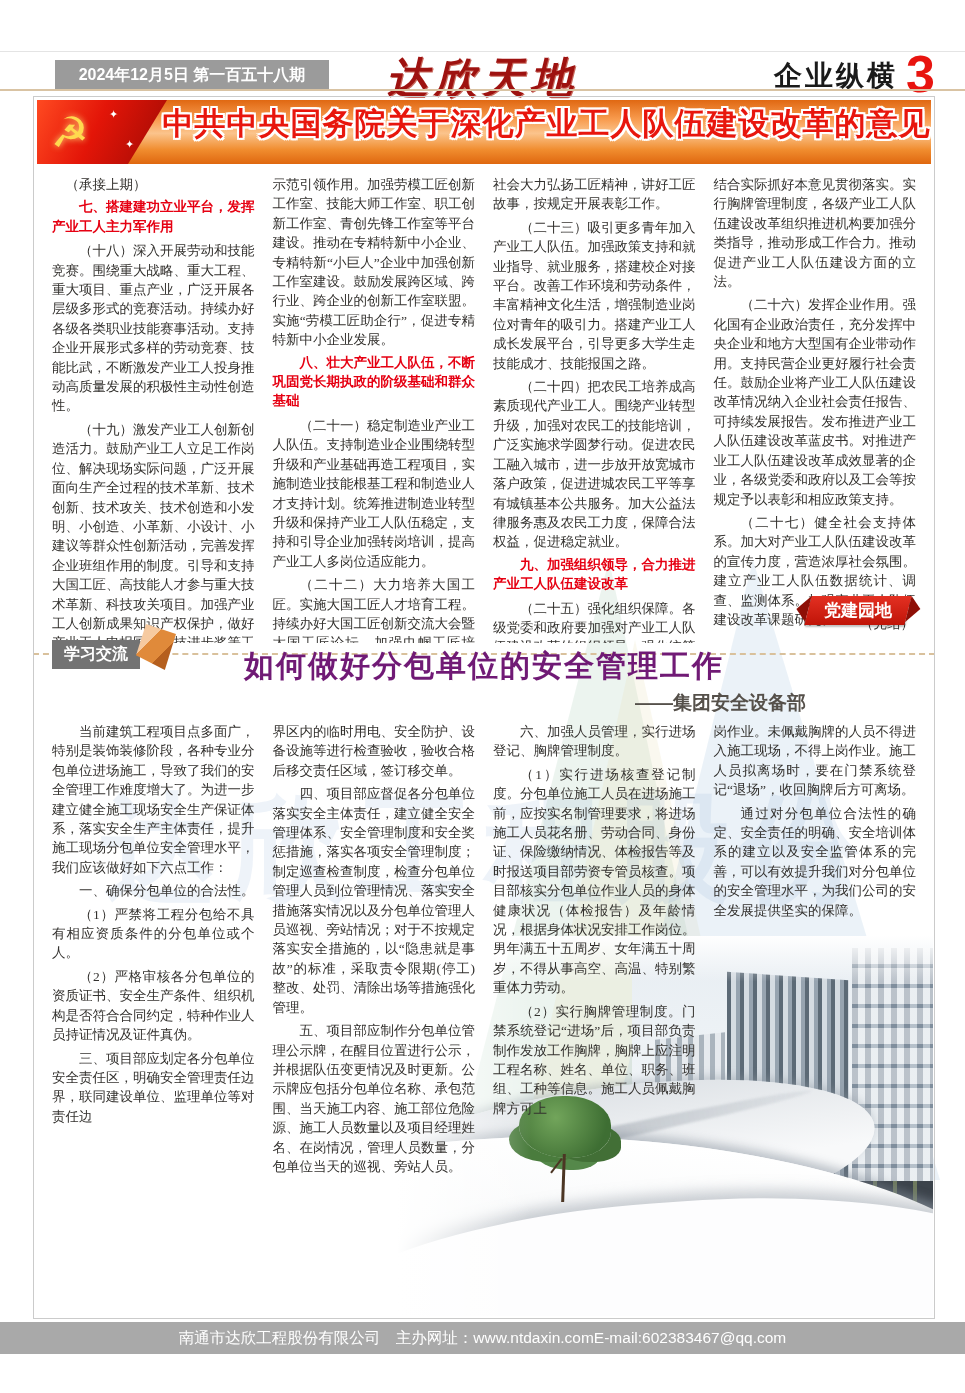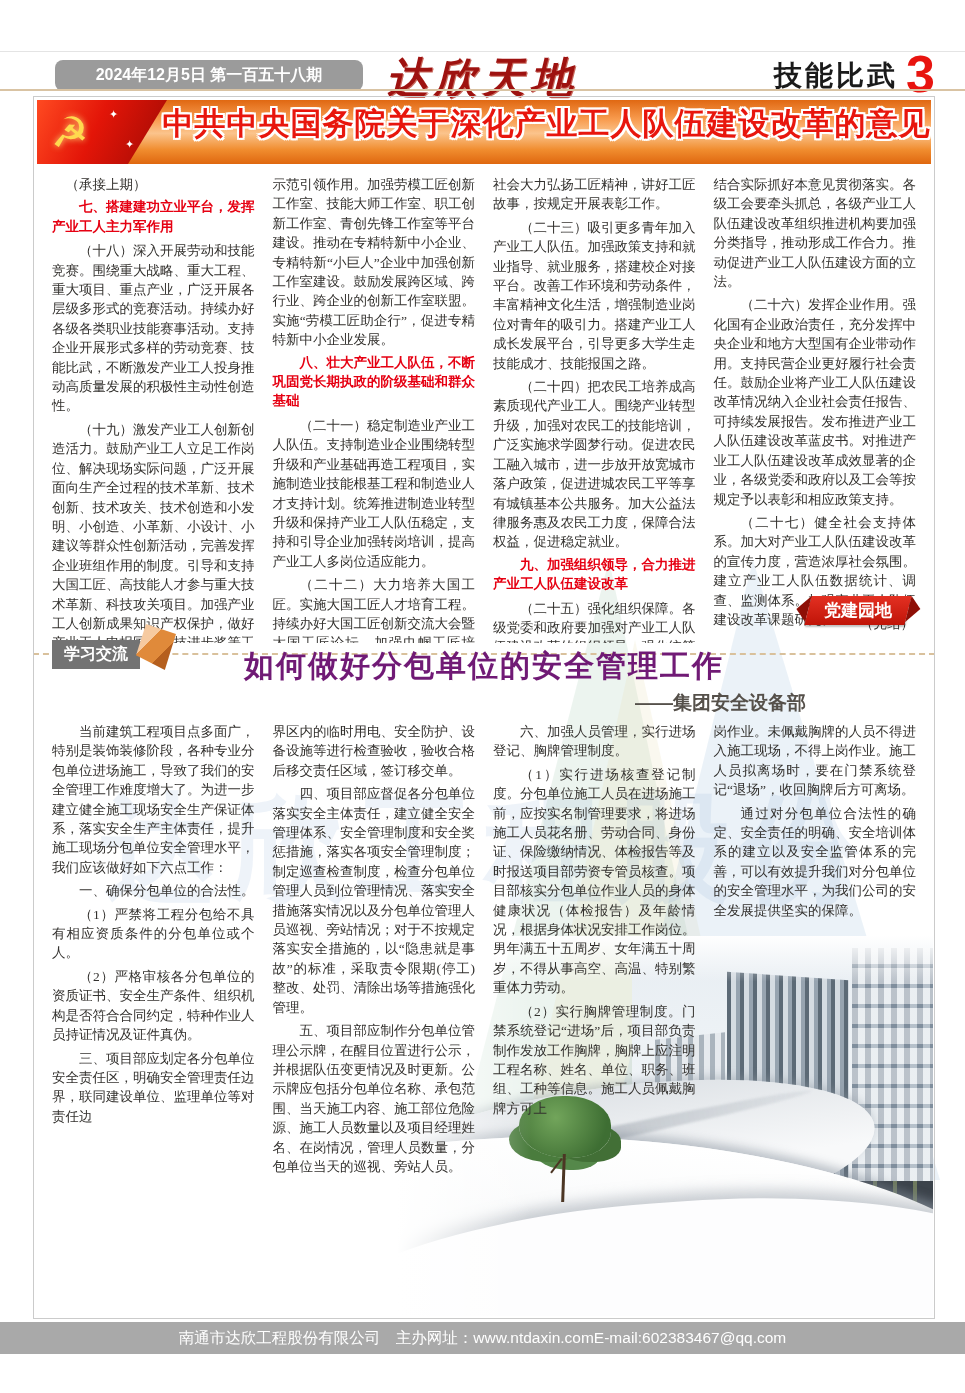--- a/index.html
+++ b/index.html
@@ -1,21 +1,21 @@
 <!DOCTYPE html>
 <html><head>
 <meta charset="utf-8">
 <style>
   html,body{margin:0;padding:0;}
   body{width:965px;height:1393px;position:relative;background:#ffffff;
        font-family:"Liberation Sans","DejaVu Sans",sans-serif;overflow:hidden;}
   
   .topline{position:absolute;left:0;top:51px;width:965px;height:1px;background:#e4e4e4;}
-  .hdr-date{position:absolute;left:55px;top:60px;width:308px;height:31px;background:#9b9b9b;
-            color:#fff;font-size:16px;font-weight:bold;display:flex;align-items:center;justify-content:center;border-radius:8px;}
+  .hdr-date{position:absolute;left:55px;top:60px;width:274px;height:31px;background:#9b9b9b;
+            color:#fff;font-size:16px;font-weight:bold;display:flex;align-items:center;justify-content:center;}
   .hdr-masthead{position:absolute;left:0;top:50px;width:965px;text-align:center;
             font-family:"Liberation Serif","DejaVu Serif",serif;font-style:italic;font-weight:900;
             font-size:42px;color:#9e1210;letter-spacing:6px;text-shadow:1px 1px 0 #c96a5e;}
   .hdr-right{position:absolute;right:30px;top:52px;display:flex;align-items:flex-end;gap:8px;}
   .hdr-section{font-family:"Liberation Serif","DejaVu Serif",serif;font-weight:900;font-size:28px;color:#1a1a1a;letter-spacing:3px;line-height:40px;}
   .hdr-page{font-size:52px;font-weight:900;color:#e8140f;line-height:44px;}
   .hdr-rule{position:absolute;left:0;top:89px;width:965px;height:2px;background:#d9c3a3;}
   
   .wm{position:absolute;z-index:0;}
   .wm-tri1{left:455px;top:560px;width:280px;height:600px;background:rgba(150,195,165,.18);clip-path:polygon(55% 0,0 100%,100% 100%);}
@@ -101,21 +101,21 @@
 <body>
 
 <div>
 
   <div class="topline"></div>
 
   <header>
     <div class="hdr-date">2024年12月5日 第一百五十八期</div>
     <div class="hdr-masthead">达欣天地</div>
     <div class="hdr-right">
-      <span class="hdr-section">技能比武</span>
+      <span class="hdr-section">企业纵横</span>
       <span class="hdr-page">3</span>
     </div>
     <div class="hdr-rule"></div>
   </header>
 
   <div class="wm wm-tri1"></div>
   <div class="wm wm-tri3"></div>
   <div class="wm wm-tri2"></div>
   <div class="wm-text">达欣工程股份</div>
 
@@ -146,21 +146,21 @@
           <p class="para p">（二十二）大力培养大国工匠。实施大国工匠人才培育工程。持续办好大国工匠创新交流大会暨大国工匠论坛。加强巾帼工匠培养，充分发挥作用。广泛深入开展工匠宣传，在全</p>
         </div>
       <div class="col">
           <p class="para cont">社会大力弘扬工匠精神，讲好工匠故事，按规定开展表彰工作。</p>
           <p class="para p">（二十三）吸引更多青年加入产业工人队伍。加强政策支持和就业指导、就业服务，搭建校企对接平台。改善工作环境和劳动条件，丰富精神文化生活，增强制造业岗位对青年的吸引力。搭建产业工人成长发展平台，引导更多大学生走技能成才、技能报国之路。</p>
           <p class="para p">（二十四）把农民工培养成高素质现代产业工人。围绕产业转型升级，加强对农民工的技能培训，广泛实施求学圆梦行动。促进农民工融入城市，进一步放开放宽城市落户政策，促进进城农民工平等享有城镇基本公共服务。加大公益法律服务惠及农民工力度，保障合法权益，促进稳定就业。</p>
           <p class="para h">九、加强组织领导，合力推进产业工人队伍建设改革</p>
           <p class="para p">（二十五）强化组织保障。各级党委和政府要加强对产业工人队伍建设改革的组织领导，强化统筹协调，</p>
         </div>
       <div class="col">
-          <p class="para cont">结合实际抓好本意见贯彻落实。各级工会要牵头抓总，各级产业工人队伍建设改革组织推进机构要加强分类指导，推动形成工作合力。推动促进产业工人队伍建设方面的立法。</p>
+          <p class="para cont">结合实际抓好本意见贯彻落实。实行胸牌管理制度，各级产业工人队伍建设改革组织推进机构要加强分类指导，推动形成工作合力。推动促进产业工人队伍建设方面的立法。</p>
           <p class="para p">（二十六）发挥企业作用。强化国有企业政治责任，充分发挥中央企业和地方大型国有企业带动作用。支持民营企业更好履行社会责任。鼓励企业将产业工人队伍建设改革情况纳入企业社会责任报告、可持续发展报告。发布推进产业工人队伍建设改革蓝皮书。对推进产业工人队伍建设改革成效显著的企业，各级党委和政府以及工会等按规定予以表彰和相应政策支持。</p>
           <p class="para p">（二十七）健全社会支持体系。加大对产业工人队伍建设改革的宣传力度，营造浓厚社会氛围。建立产业工人队伍数据统计、调查、监测体系。加强产业工人队伍建设改革课题研究。</p>
           <p class="para end">（完结）</p>
         </div>
     </div>
     <div class="tag">
       <span>党建园地</span>
     </div>
   </section>
 

